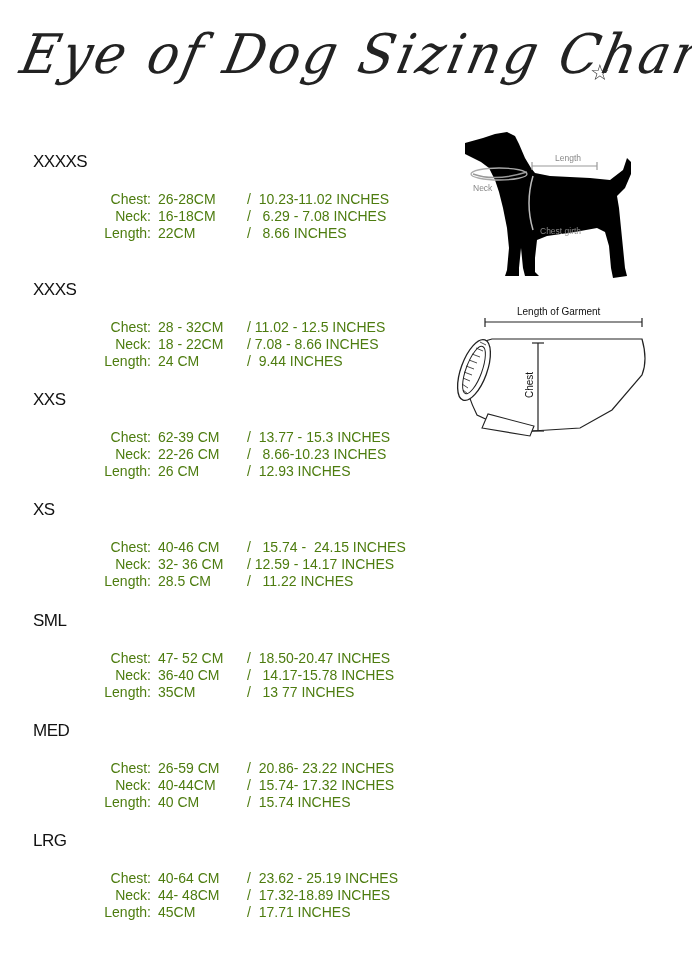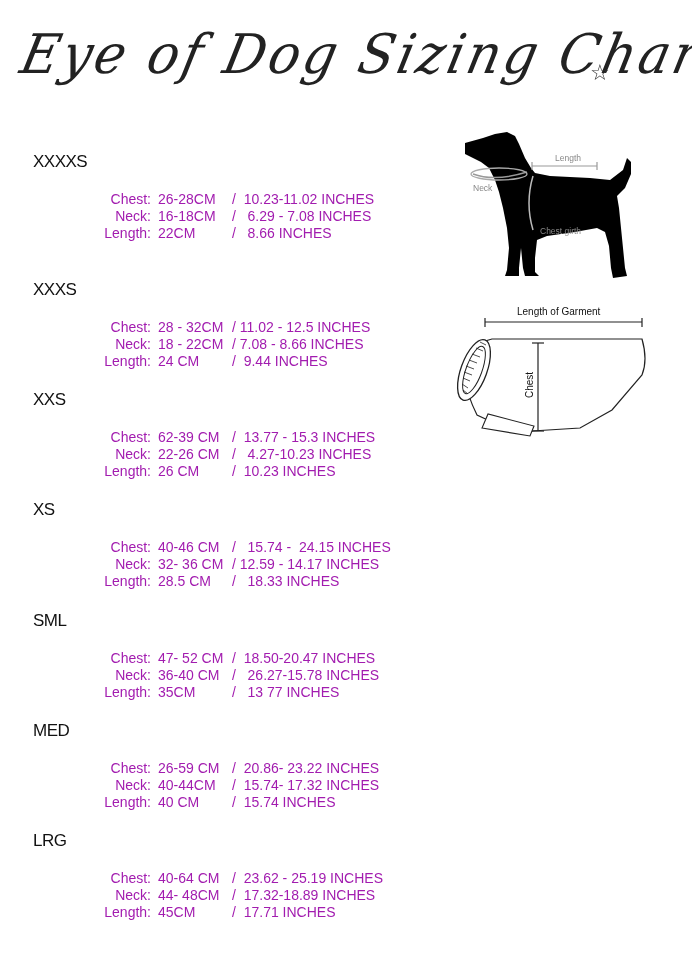--- a/index.html
+++ b/index.html
@@ -2,25 +2,25 @@
 <html><head>
 <meta charset="utf-8">
 <style>
   html, body { margin: 0; padding: 0; background: #ffffff; }
   body { width: 692px; height: 970px; position: relative; overflow: hidden; font-family: "Liberation Sans", sans-serif; color: #111; }
   .title { position: absolute; left: 12px; top: 10px; width: 610px; height: 85px; }
   .title-text { position: absolute; left: 10px; top: 14px; font-family: "DejaVu Serif", serif; font-style: italic; font-size: 52px; letter-spacing: 3px; color: #222; transform: skewX(-12deg) scaleY(1.05); font-weight: 200; white-space: nowrap; }
   .title-star { position: absolute; left: 578px; top: 50px; font-size: 22px; color: #333; }
   .size-block { position: absolute; left: 0; width: 440px; }
   .size-name { position: absolute; left: 33px; top: 0; font-size: 17px; letter-spacing: -0.5px; color: #111; }
-  .row { position: absolute; height: 17px; font-size: 14px; line-height: 17px; white-space: nowrap; color: #a21caf; }
+  .row { position: absolute; height: 17px; font-size: 14px; line-height: 17px; white-space: nowrap; color: #4d7c0f; }
   .row .lbl { position: absolute; right: 0; text-align: right; }
   .lbl-wrap { position: absolute; left: 0; width: 151px; }
   .cm { position: absolute; left: 158px; }
-  .inch { position: absolute; left: 232px; }
+  .inch { position: absolute; left: 247px; }
   .illustration { position: absolute; }
 </style>
 </head>
 <body>
 
 <div class="title">
   <div class="title-text">Eye of Dog Sizing Chart</div>
   <div class="title-star">☆</div>
 </div>
 
@@ -80,28 +80,28 @@
           <span class="lbl">Chest:</span>
         </div>
         <span class="cm">62-39 CM</span>
         <span class="inch" style="white-space:pre">/  13.77 - 15.3 INCHES</span>
       </div>
       <div class="row" style="top:56px;left:0;width:440px;">
         <div class="lbl-wrap">
           <span class="lbl">Neck:</span>
         </div>
         <span class="cm">22-26 CM</span>
-        <span class="inch" style="white-space:pre">/   4.27-10.23 INCHES</span>
+        <span class="inch" style="white-space:pre">/   8.66-10.23 INCHES</span>
       </div>
       <div class="row" style="top:73px;left:0;width:440px;">
         <div class="lbl-wrap">
           <span class="lbl">Length:</span>
         </div>
         <span class="cm">26 CM</span>
-        <span class="inch" style="white-space:pre">/  10.23 INCHES</span>
+        <span class="inch" style="white-space:pre">/  12.93 INCHES</span>
       </div>
     </div>
     <div class="size-block" style="top: 500px;">
       <div class="size-name">XS</div>
       <div class="row" style="top:39px;left:0;width:440px;">
         <div class="lbl-wrap">
           <span class="lbl">Chest:</span>
         </div>
         <span class="cm">40-46 CM</span>
         <span class="inch" style="white-space:pre">/   15.74 -  24.15 INCHES</span>
@@ -111,38 +111,38 @@
           <span class="lbl">Neck:</span>
         </div>
         <span class="cm">32- 36 CM</span>
         <span class="inch" style="white-space:pre">/ 12.59 - 14.17 INCHES</span>
       </div>
       <div class="row" style="top:73px;left:0;width:440px;">
         <div class="lbl-wrap">
           <span class="lbl">Length:</span>
         </div>
         <span class="cm">28.5 CM</span>
-        <span class="inch" style="white-space:pre">/   18.33 INCHES</span>
+        <span class="inch" style="white-space:pre">/   11.22 INCHES</span>
       </div>
     </div>
     <div class="size-block" style="top: 611px;">
       <div class="size-name">SML</div>
       <div class="row" style="top:39px;left:0;width:440px;">
         <div class="lbl-wrap">
           <span class="lbl">Chest:</span>
         </div>
         <span class="cm">47- 52 CM</span>
         <span class="inch" style="white-space:pre">/  18.50-20.47 INCHES</span>
       </div>
       <div class="row" style="top:56px;left:0;width:440px;">
         <div class="lbl-wrap">
           <span class="lbl">Neck:</span>
         </div>
         <span class="cm">36-40 CM</span>
-        <span class="inch" style="white-space:pre">/   26.27-15.78 INCHES</span>
+        <span class="inch" style="white-space:pre">/   14.17-15.78 INCHES</span>
       </div>
       <div class="row" style="top:73px;left:0;width:440px;">
         <div class="lbl-wrap">
           <span class="lbl">Length:</span>
         </div>
         <span class="cm">35CM</span>
         <span class="inch" style="white-space:pre">/   13 77 INCHES</span>
       </div>
     </div>
     <div class="size-block" style="top: 721px;">

